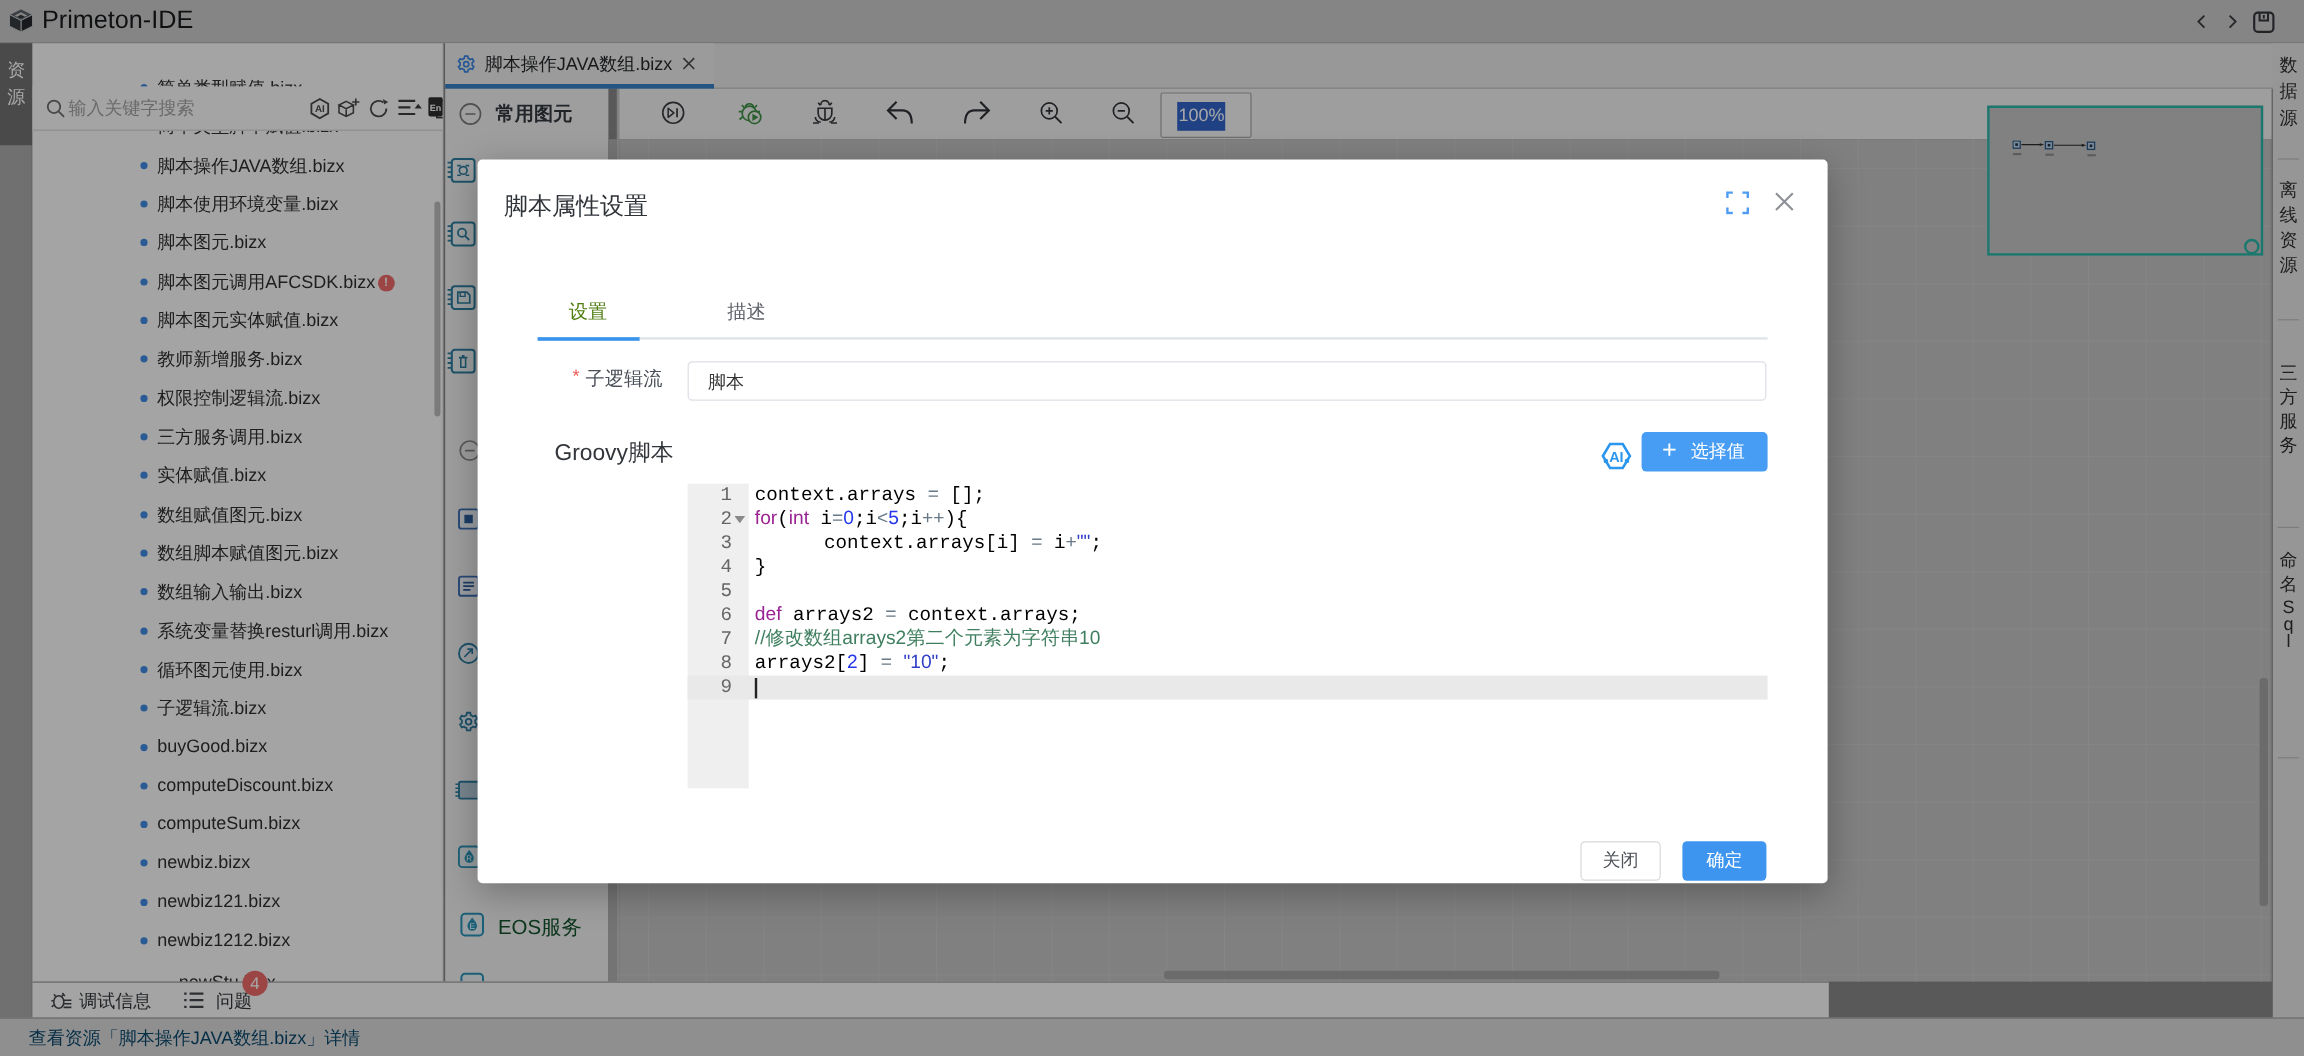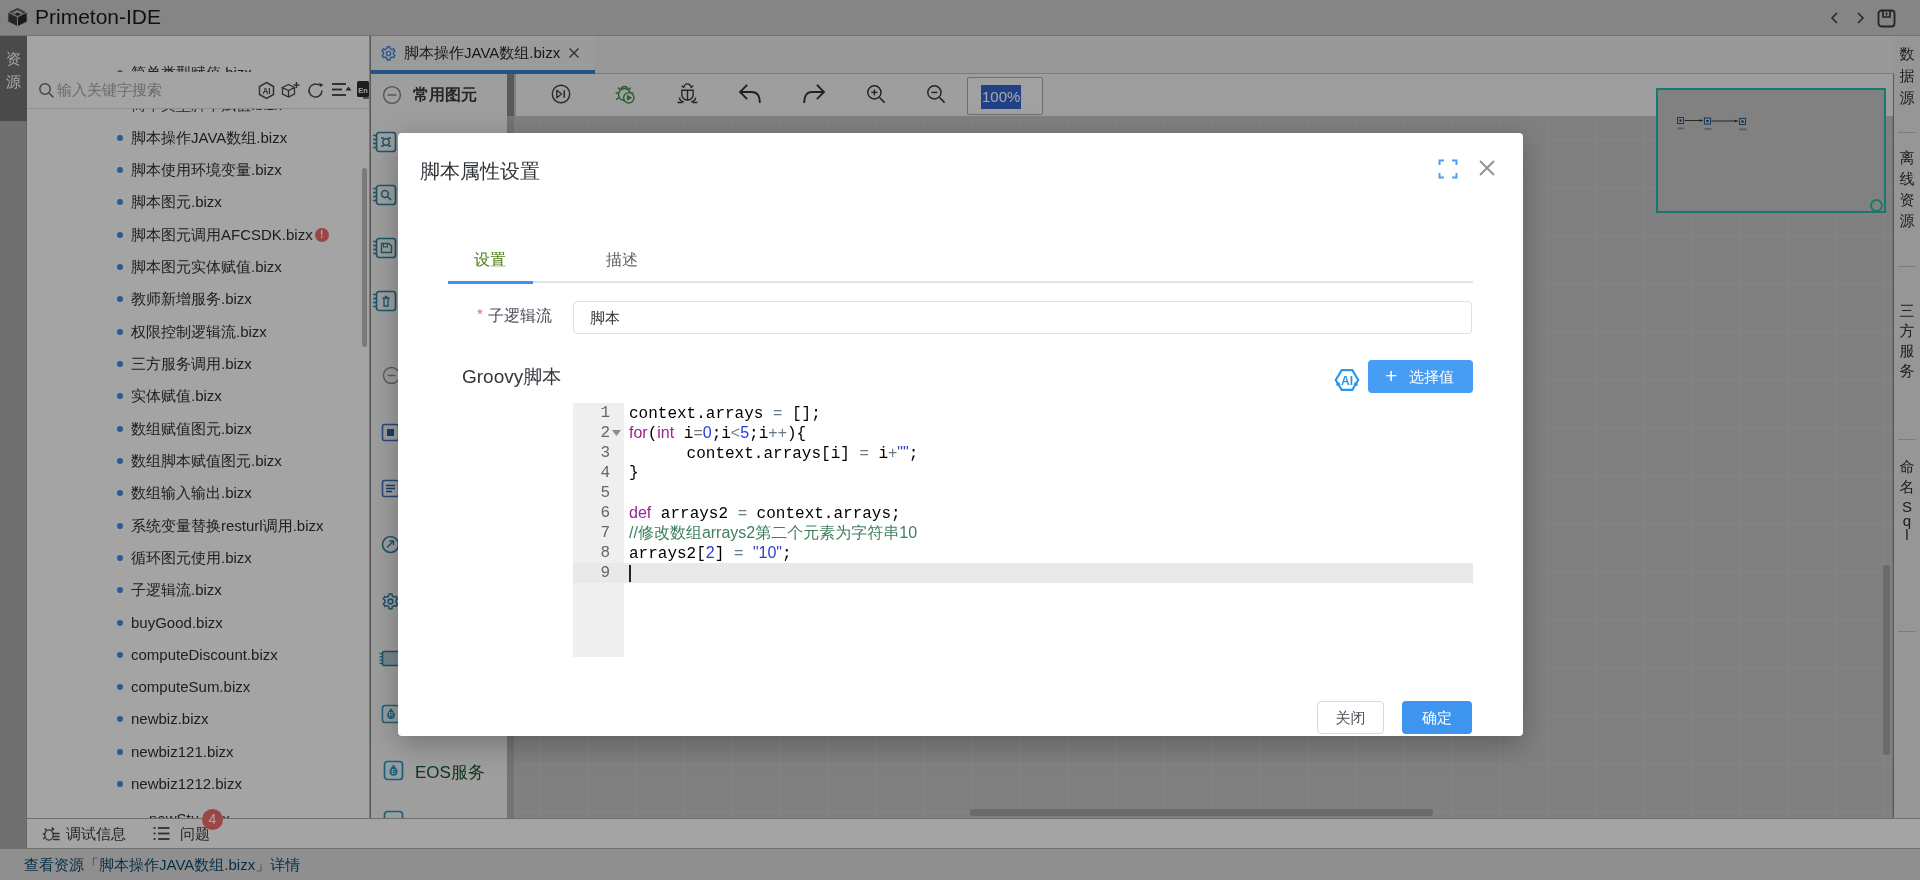--- a/index.html
+++ b/index.html
@@ -36,21 +36,21 @@
 #canvas{left:516px;top:116px;width:1377px;height:702px;background:#c4c4c4;background-image:linear-gradient(to right,#cccccc 1px,transparent 1px),linear-gradient(to bottom,#cccccc 1px,transparent 1px);background-size:48px 48px;background-position:24px 24px;border-right:1px solid #b0b0b0;}
 #minimap{left:1140px;top:-28px;width:230px;height:125px;background:#c5c5c5;border:2px solid #2ab7a9;}
 #mmcircle{left:212px;top:109px;width:13px;height:13px;border:2px solid #2ab7a9;border-radius:50%;}
 #vthumb{left:1367px;top:449px;width:7px;height:190px;background:#a4a4a4;border-radius:3px;}
 #hthumb{left:454px;top:693px;width:463px;height:7px;background:#a4a4a4;border-radius:3px;}
 
 #sidebar{left:1894px;top:36px;width:26px;height:812px;background:#e6e6e6;}
 .sbchar{position:absolute;left:0;width:26px;text-align:center;font-size:15px;color:#2f2f2f;}
 .sbdiv{position:absolute;left:4px;width:18px;height:1px;background:#bdbdbd;}
 
-#debugbar{left:27px;top:818px;width:1893px;height:30px;background:#fbfbfb;border-top:1px solid #a8a8a8;}
+#debugbar{left:27px;top:818px;width:1497px;height:30px;background:#fbfbfb;border-top:1px solid #a8a8a8;}
 .dbtext{position:absolute;top:6px;font-size:15px;color:#33363a;}
 
 #statusbar{left:0;top:848px;width:1920px;height:32px;background:#dadada;border-top:1px solid #ababab;}
 #statustext{left:24px;top:7px;font-size:15px;color:#0c4a6e;}
 
 #overlay{left:0;top:0;width:1920px;height:880px;background:rgba(0,0,0,0.345);z-index:50;}
 #dialog{left:398px;top:133px;width:1125px;height:603px;background:#fff;border-radius:4px;box-shadow:0 8px 30px rgba(0,0,0,.28);z-index:60;}
 #dlgtitle{left:22px;top:25px;font-size:20px;color:#2f3338;}
 #tabset{left:76px;top:117px;font-size:16px;color:#4d7c0f;}
 #tabdesc{left:208px;top:117px;font-size:16px;color:#5f6368;}

